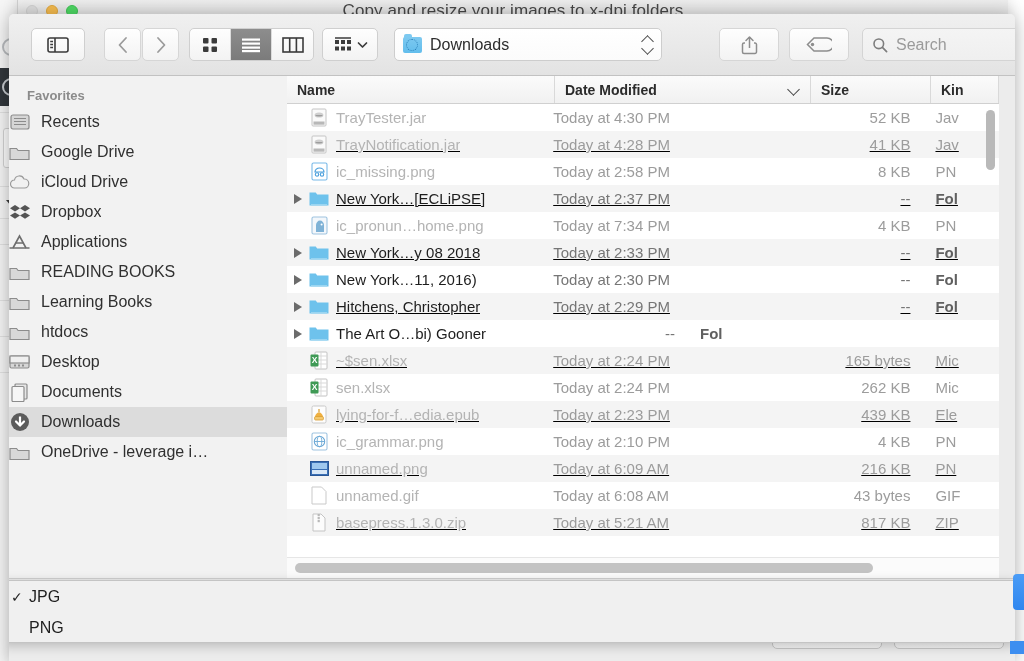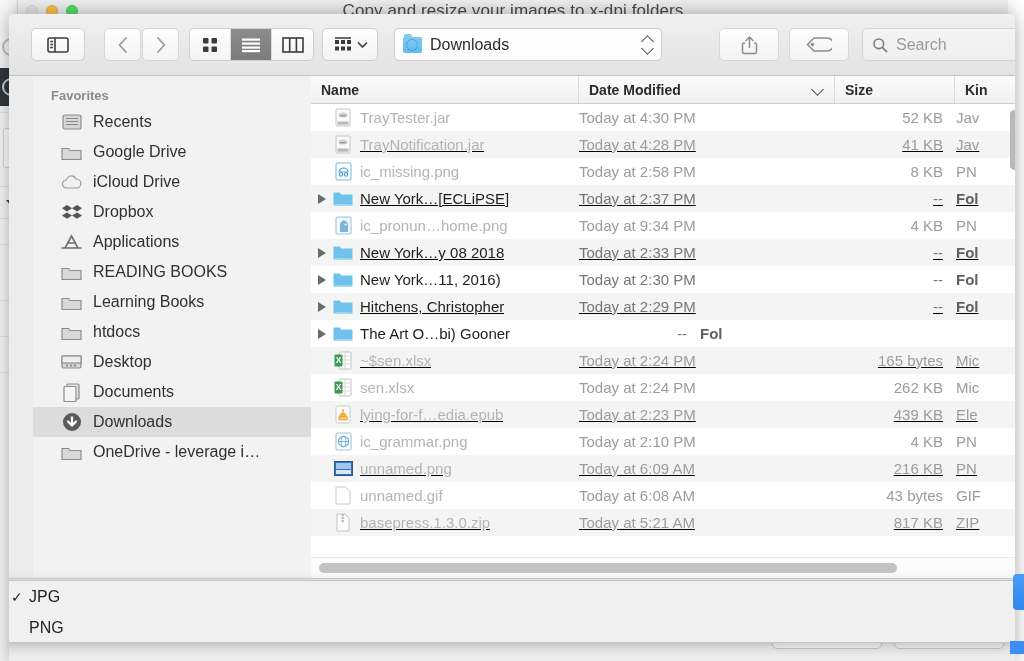--- a/index.html
+++ b/index.html
@@ -114,33 +114,32 @@
     background: linear-gradient(to bottom,#f4f4f4,#efefef);
     border: 1px solid #d4d4d4; border-radius: 5px;
     display: flex; align-items: center; padding: 0 9px; gap: 8px;
   }
   .search-ph { font-size: 16px; color: #9a9a9a; }
 
   
   .sheet-body {
     position: absolute; left: 0; top: 62px; width: 898px; height: 502px;
     background: #ef4444;
-    margin-left: 24px;
   }
   .sidebar {
     position: absolute; left: 0; top: 0; width: 293px; height: 502px;
     background: #f2f2f2; border-right: 1px solid #d2d2d2;
     overflow: hidden;
   }
   .sb-header {
     padding: 12px 0 4px 18px; font-size: 13px; font-weight: bold; color: #8b8b8b;
   }
   .sb-item {
     height: 30px; display: flex; align-items: center; gap: 11px;
-    padding-left: 28px; font-size: 16px; color: #303030;
+    font-size: 16px; color: #303030;
   }
   .sb-item.sel { background: #dcdcdc; }
   .sb-ico { width: 21px; height: 20px; flex: none; display:flex; align-items:center; justify-content:center;}
   .sb-label { white-space: nowrap; overflow: hidden; text-overflow: ellipsis; }
   .sb-scroll {
     position: absolute; right: 6px; top: 8px; width: 8px; height: 234px;
     background: #b3b3b3; border-radius: 4px;
   }
 
   
@@ -161,21 +160,21 @@
   .c-date { width: 256px; }
   .c-size { width: 120px; }
   .c-kind { width: 68px; border-right: none; }
   .sortchev {
     position: absolute; right: 12px; top: 9px; width: 9px; height: 9px;
     border-left: 1.7px solid #444; border-bottom: 1.7px solid #444;
     transform: rotate(-45deg);
   }
   .rows { position: relative; height: 448px; }
   .row {
-    height: 27px; display: flex; align-items: center; font-size: 15px;
+    height: 27px; display: flex; align-items: center; font-size: 15px; gap: 12px;
   }
   .row.alt { background: #f4f4f4; text-decoration: underline; }
   .cell-name { width: 268px; display: flex; align-items: center; }
   .cell-date { width: 256px; color: #9c9c9c; }
   .cell-size { width: 120px; text-align: right; padding-right: 12px; color: #9c9c9c; }
   .cell-kind { width: 68px; color: #9c9c9c; overflow: hidden; white-space: nowrap; padding-left: 1px;}
   .disclose {
     width: 22px; display: flex; align-items: center; justify-content: center; flex: none;
   }
   .disclose i {
@@ -581,21 +580,21 @@
                 <span class="disclose"></span>
                 <span class="fico">
                   <svg width="17" height="19" viewBox="0 0 17 19">
                     <rect x="1" y="1" width="15" height="17" rx="1.5" fill="#f3f7fb" stroke="#9fc4e0" stroke-width="1.1"></rect>
                     <path d="M5 16 V9 a4 4.4 0 0 1 8 0 V16 Z" fill="#7fb2d6"></path>
                     <circle cx="10.6" cy="8.4" r="1" fill="#fff"></circle>
                   </svg>
                 </span>
                 <span class="fname nm-dim">ic_pronun…home.png</span>
               </div>
-              <div class="cell-date">Today at 9:34 PM</div>
+              <div class="cell-date">Today at 7:34 PM</div>
               <div class="cell-size">4 KB</div>
               <div class="cell-kind">PN</div>
             </div>
             <div class="row alt">
               <div class="cell-name">
                 <span class="disclose">
                   <i></i>
                 </span>
                 <span class="fico">
                   <svg width="20" height="17" viewBox="0 0 20 17">

